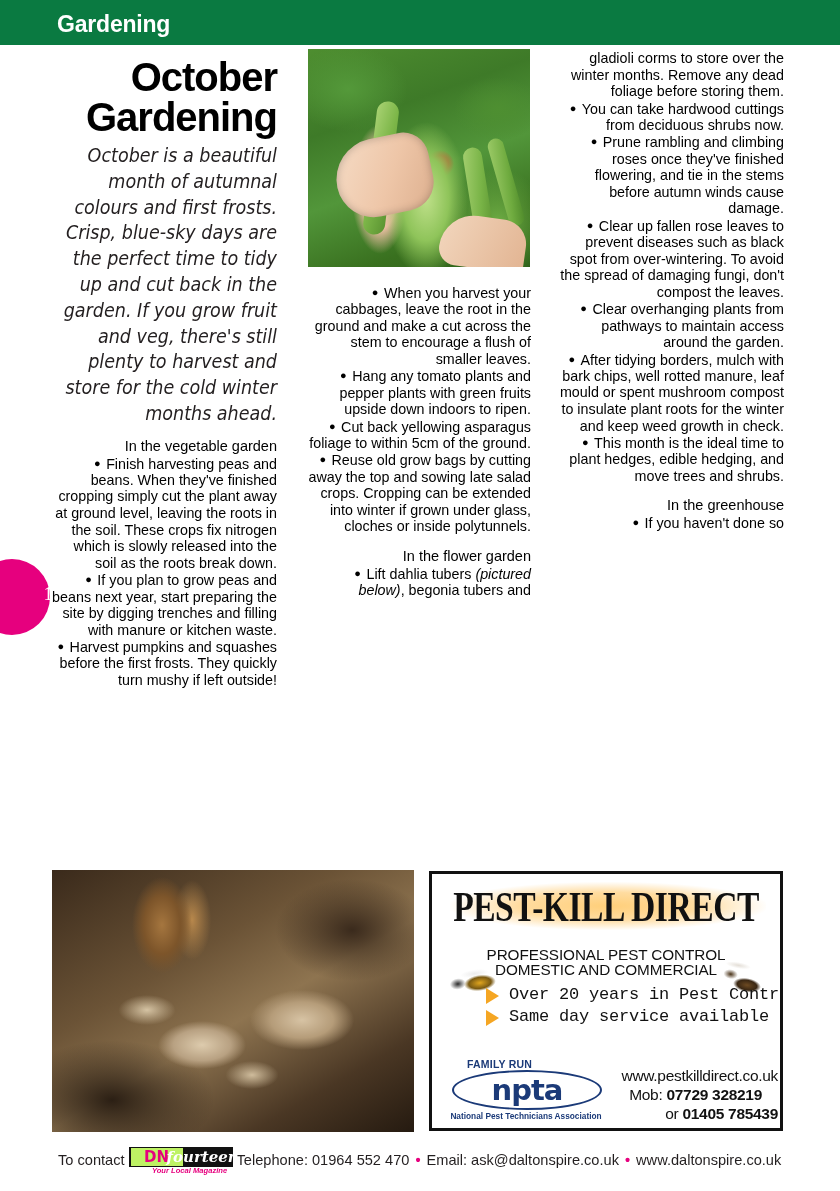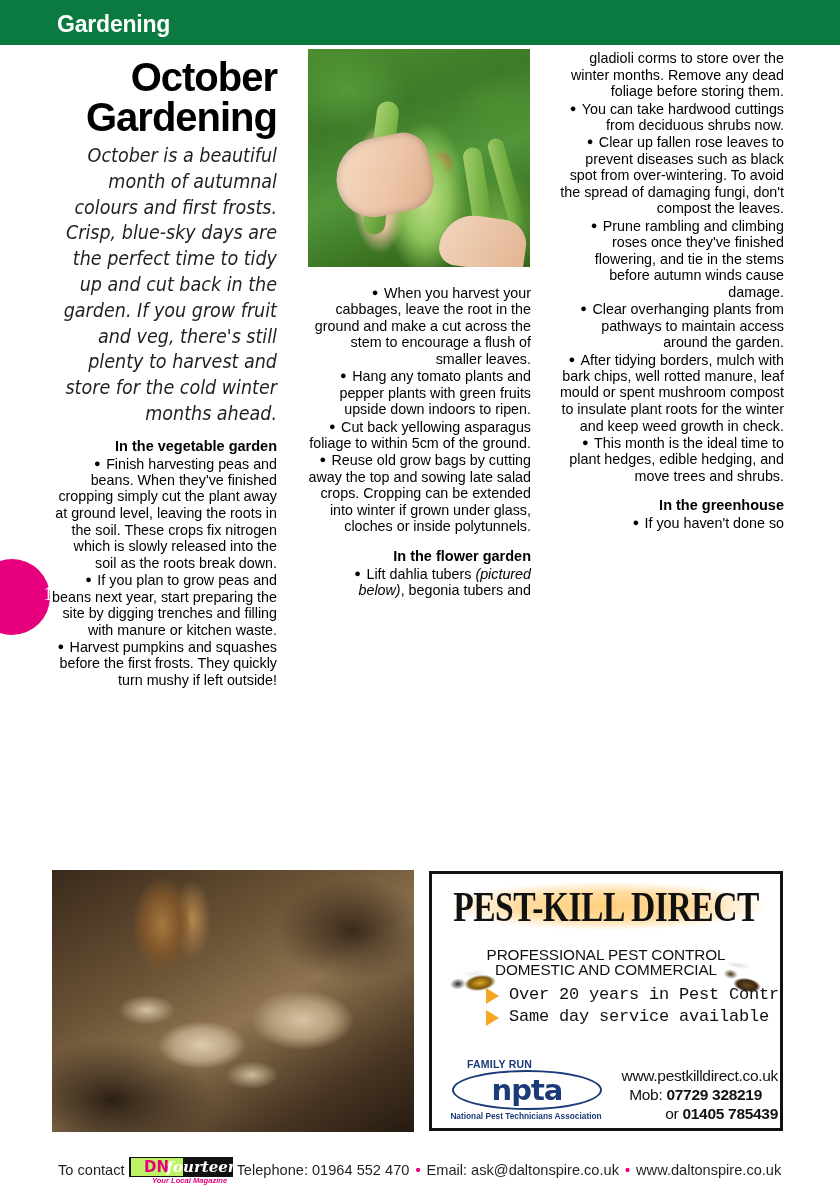--- a/index.html
+++ b/index.html
@@ -74,21 +74,21 @@
   .standfirst {
     font-size: 19.5px;
     line-height: 25.8px;
     font-style: italic;
     color: #231f20;
     margin: 6px 0 0 0;
     font-family: "DejaVu Sans", sans-serif;
     font-stretch: condensed;
   }
   .subhead {
-    font-weight: bold;
+    font-weight: normal;
     font-size: 14.5px;
     line-height: 17px;
     margin: 13px 0 0 0;
   }
   .subhead.first { margin-top: 11px; }
   p.body {
     margin: 0;
     padding: 0;
     font-size: 14.3px;
     line-height: 16.6px;
@@ -330,21 +330,21 @@
   }
 
   
   .footer {
     position: absolute;
     left: 0; top: 1147px;
     width: 840px;
   }
   .footer-row {
     position: absolute;
-    left: 58px; top: 10px;
+    left: 58px; top: 0;
     font-size: 14.6px;
     color: #231f20;
     white-space: nowrap;
   }
   .footer-sep { color: #e6007e; font-weight: bold; padding: 0 6px; }
   .dn-logo {
     display: inline-block;
     position: relative;
     width: 104px; height: 26px;
     vertical-align: -8px;
@@ -422,22 +422,22 @@
   <p class="body"><span class="bullet">●</span>&nbsp;<span>Hang any tomato plants and pepper plants with green fruits upside down indoors to ripen.</span></p>
   <p class="body"><span class="bullet">●</span>&nbsp;<span>Cut back yellowing asparagus foliage to within 5cm of the ground.</span></p>
   <p class="body"><span class="bullet">●</span>&nbsp;<span>Reuse old grow bags by cutting away the top and sowing late salad crops. Cropping can be extended into winter if grown under glass, cloches or inside polytunnels.</span></p>
   <div class="subhead">In the flower garden</div>
   <p class="body"><span class="bullet">●</span>&nbsp;<span>Lift dahlia tubers </span><span class="ital">(pictured below)</span><span>, begonia tubers and</span></p>
 </div>
 
 <div class="col col-3" style="top:50px;">
   <p class="body">gladioli corms to store over the winter months. Remove any dead foliage before storing them.</p>
   <p class="body"><span class="bullet">●</span>&nbsp;<span>You can take hardwood cuttings from deciduous shrubs now.</span></p>
+  <p class="body"><span class="bullet">●</span>&nbsp;<span>Prune rambling and climbing roses once they've finished flowering, and tie in the stems before autumn winds cause damage.</span></p>
   <p class="body"><span class="bullet">●</span>&nbsp;<span>Clear up fallen rose leaves to prevent diseases such as black spot from over-wintering. To avoid the spread of damaging fungi, don't compost the leaves.</span></p>
-  <p class="body"><span class="bullet">●</span>&nbsp;<span>Prune rambling and climbing roses once they've finished flowering, and tie in the stems before autumn winds cause damage.</span></p>
   <p class="body"><span class="bullet">●</span>&nbsp;<span>Clear overhanging plants from pathways to maintain access around the garden.</span></p>
   <p class="body"><span class="bullet">●</span>&nbsp;<span>After tidying borders, mulch with bark chips, well rotted manure, leaf mould or spent mushroom compost to insulate plant roots for the winter and keep weed growth in check.</span></p>
   <p class="body"><span class="bullet">●</span>&nbsp;<span>This month is the ideal time to plant hedges, edible hedging, and move trees and shrubs.</span></p>
   <div class="subhead">In the greenhouse</div>
   <p class="body"><span class="bullet">●</span>&nbsp;<span>If you haven't done so</span></p>
 </div>
 
 <div class="photo photo-dahlia"></div>
 
 <div class="advert">

